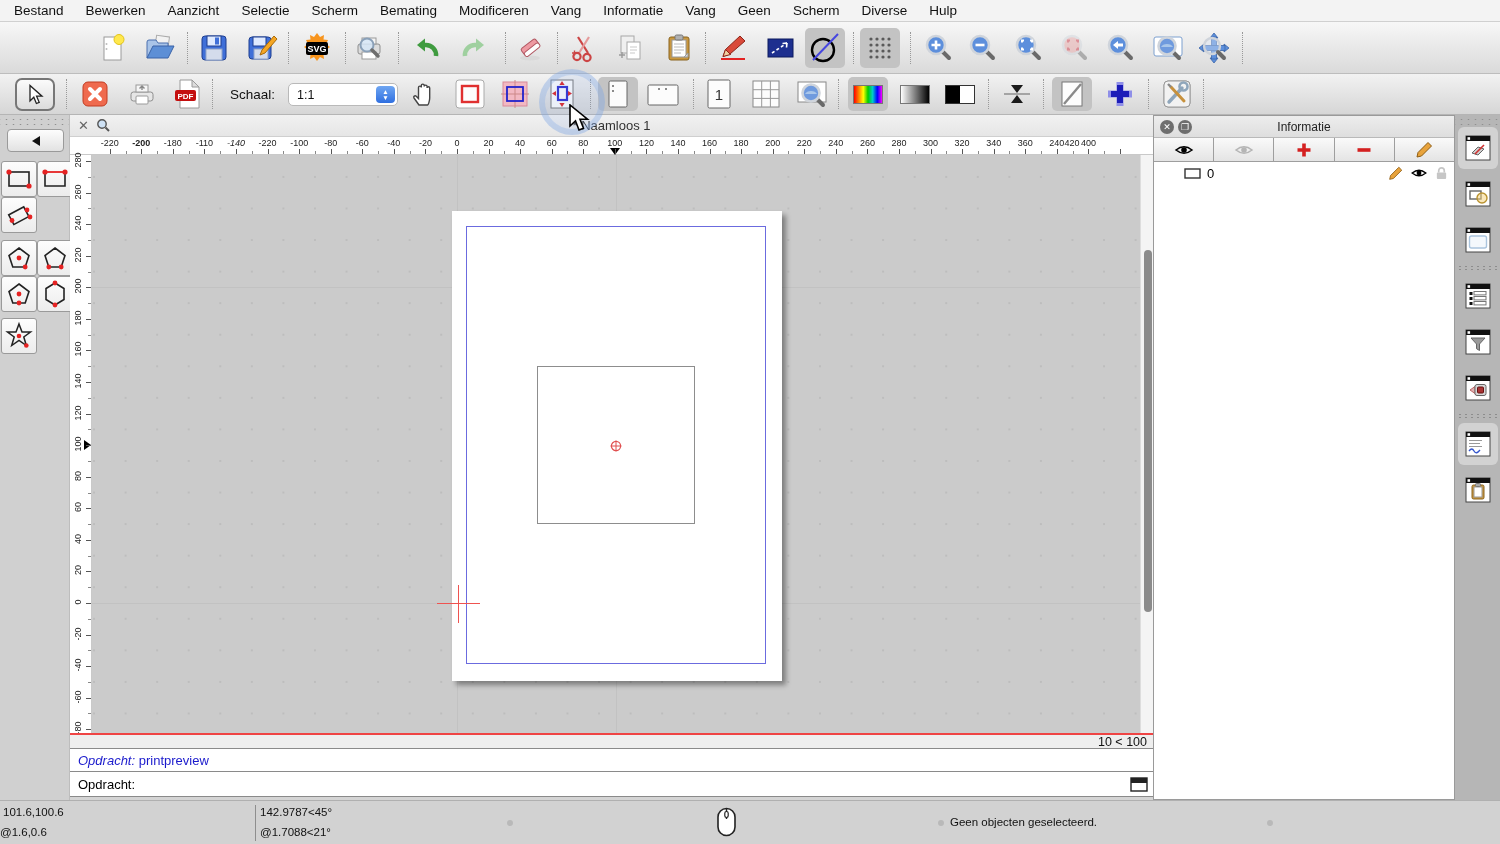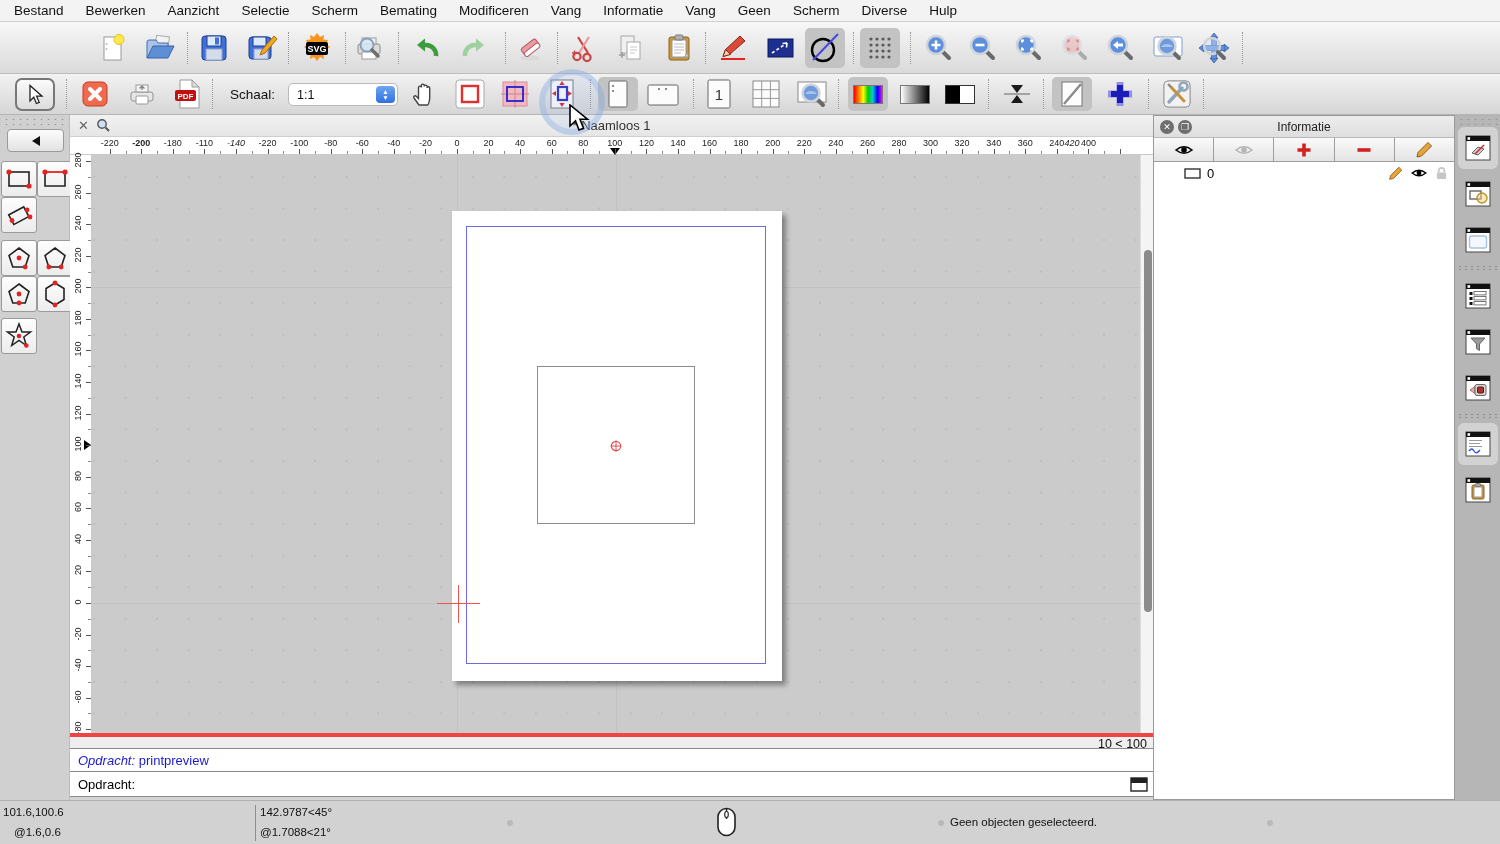--- a/index.html
+++ b/index.html
@@ -81,21 +81,21 @@
   #shape-square{position:absolute;left:445px;top:211px;width:158px;height:158px;border:1px solid #8d8d8d;background:#fff}
   #shape-center-mark{position:absolute;left:518px;top:285px;width:12px;height:12px}
   #origin-cross-h{position:absolute;left:345px;top:448px;width:43px;border-top:1.5px solid #ef5350}
   #origin-cross-v{position:absolute;left:366px;top:430px;height:38px;border-left:1.5px solid #ef5350}
 
   #vscroll{position:absolute;left:1140px;top:155px;width:13px;height:578px;background:#f4f4f4;
     border-left:1px solid #ddd}
   #vscroll-thumb{position:absolute;left:2.5px;top:95px;width:8px;height:362px;background:#8b8b8b;border-radius:5px}
 
   #hscrollrow{position:absolute;left:70px;top:733px;width:1083px;height:15px;background:#eee;
-    border-top:4px solid #ef4444}
+    border-top:2px solid #ef4444}
   #zoom-indicator{position:absolute;right:6px;top:0;font-size:12.5px;color:#111;line-height:15px}
 
   #cmd-history{position:absolute;left:70px;top:748px;width:1083px;height:23px;background:#fff;
     border-top:1px solid #8a8a8a;font-size:13px;display:flex;align-items:center;padding-left:8px;color:#1a1acc}
   #cmd-input{position:absolute;left:70px;top:771px;width:1083px;height:26px;background:#fff;
     border-top:1px solid #8a8a8a;border-bottom:1px solid #8a8a8a;font-size:13px;display:flex;
     align-items:center;padding-left:8px;color:#000}
   #cmd-window-btn{position:absolute;right:5px;top:5px}
 
   
@@ -619,21 +619,21 @@
     <div class="hlabel" style="left: 712.27px;">220</div>
     <div class="hlabel" style="left: 743.84px;">240</div>
     <div class="hlabel" style="left: 775.41px;">260</div>
     <div class="hlabel" style="left: 806.98px;">280</div>
     <div class="hlabel" style="left: 838.55px;">300</div>
     <div class="hlabel" style="left: 870.12px;">320</div>
     <div class="hlabel" style="left: 901.69px;">340</div>
     <div class="hlabel" style="left: 933.26px;">360</div>
     <div class="hlabel" style="left: 964.83px;">240</div>
     <div class="hlabel" style="left: 996.4px;">400</div>
-    <div class="hlabel" style="left: 980px; font-style: italic;">420</div>
+    <div class="hlabel" style="left: 980px;">420</div>
     <div class="htick" style="left: 17.73px;"></div>
     <div class="htick minor" style="left: 33.515px;"></div>
     <div class="htick" style="left: 49.3px;"></div>
     <div class="htick minor" style="left: 65.085px;"></div>
     <div class="htick" style="left: 80.87px;"></div>
     <div class="htick minor" style="left: 96.655px;"></div>
     <div class="htick" style="left: 112.44px;"></div>
     <div class="htick minor" style="left: 128.225px;"></div>
     <div class="htick" style="left: 144.01px;"></div>
     <div class="htick minor" style="left: 159.795px;"></div>
@@ -932,21 +932,21 @@
         <rect x="3.5" y="3.2" width="2.6" height="2.6" fill="#fff"></rect>
       <rect x="8" y="9" width="12" height="14" rx="1.5" fill="#c9973f" stroke="#8a6420"></rect>
       <rect x="10" y="11" width="8" height="10" fill="#fff" stroke="#999"></rect>
       <rect x="11.5" y="7.5" width="5" height="3" rx="1" fill="#aaa" stroke="#777"></rect>
     </svg>
   </div>
 </div>
 
 <div id="statusbar">
   <span class="abs" style="left:3px;top:5px">101.6,100.6</span>
-  <span class="abs" style="left:14px;top:25px">@1.6,0.6</span>
+  <span class="abs" style="left:0;top:25px">@1.6,0.6</span>
   <span class="abs" style="left:255px;top:4px;height:36px;border-left:1px solid #8e8e8e"></span>
   <span class="abs" style="left:260px;top:5px">142.9787&lt;45°</span>
   <span class="abs" style="left:260px;top:25px">@1.7088&lt;21°</span>
   <span class="sb-dot" style="left:507px;top:19px"></span>
   <span class="abs" style="left:716px;top:6px">
     <svg width="21" height="30" viewBox="0 0 21 30">
       <rect x="2" y="1.5" width="17" height="27" rx="8.5" fill="#fff" stroke="#222" stroke-width="1.6"></rect>
       <line x1="10.5" y1="1.5" x2="10.5" y2="12" stroke="#222" stroke-width="1.4"></line>
       <rect x="8.8" y="4.5" width="3.4" height="6" rx="1.7" fill="#fff" stroke="#222" stroke-width="1.2"></rect>
     </svg>

